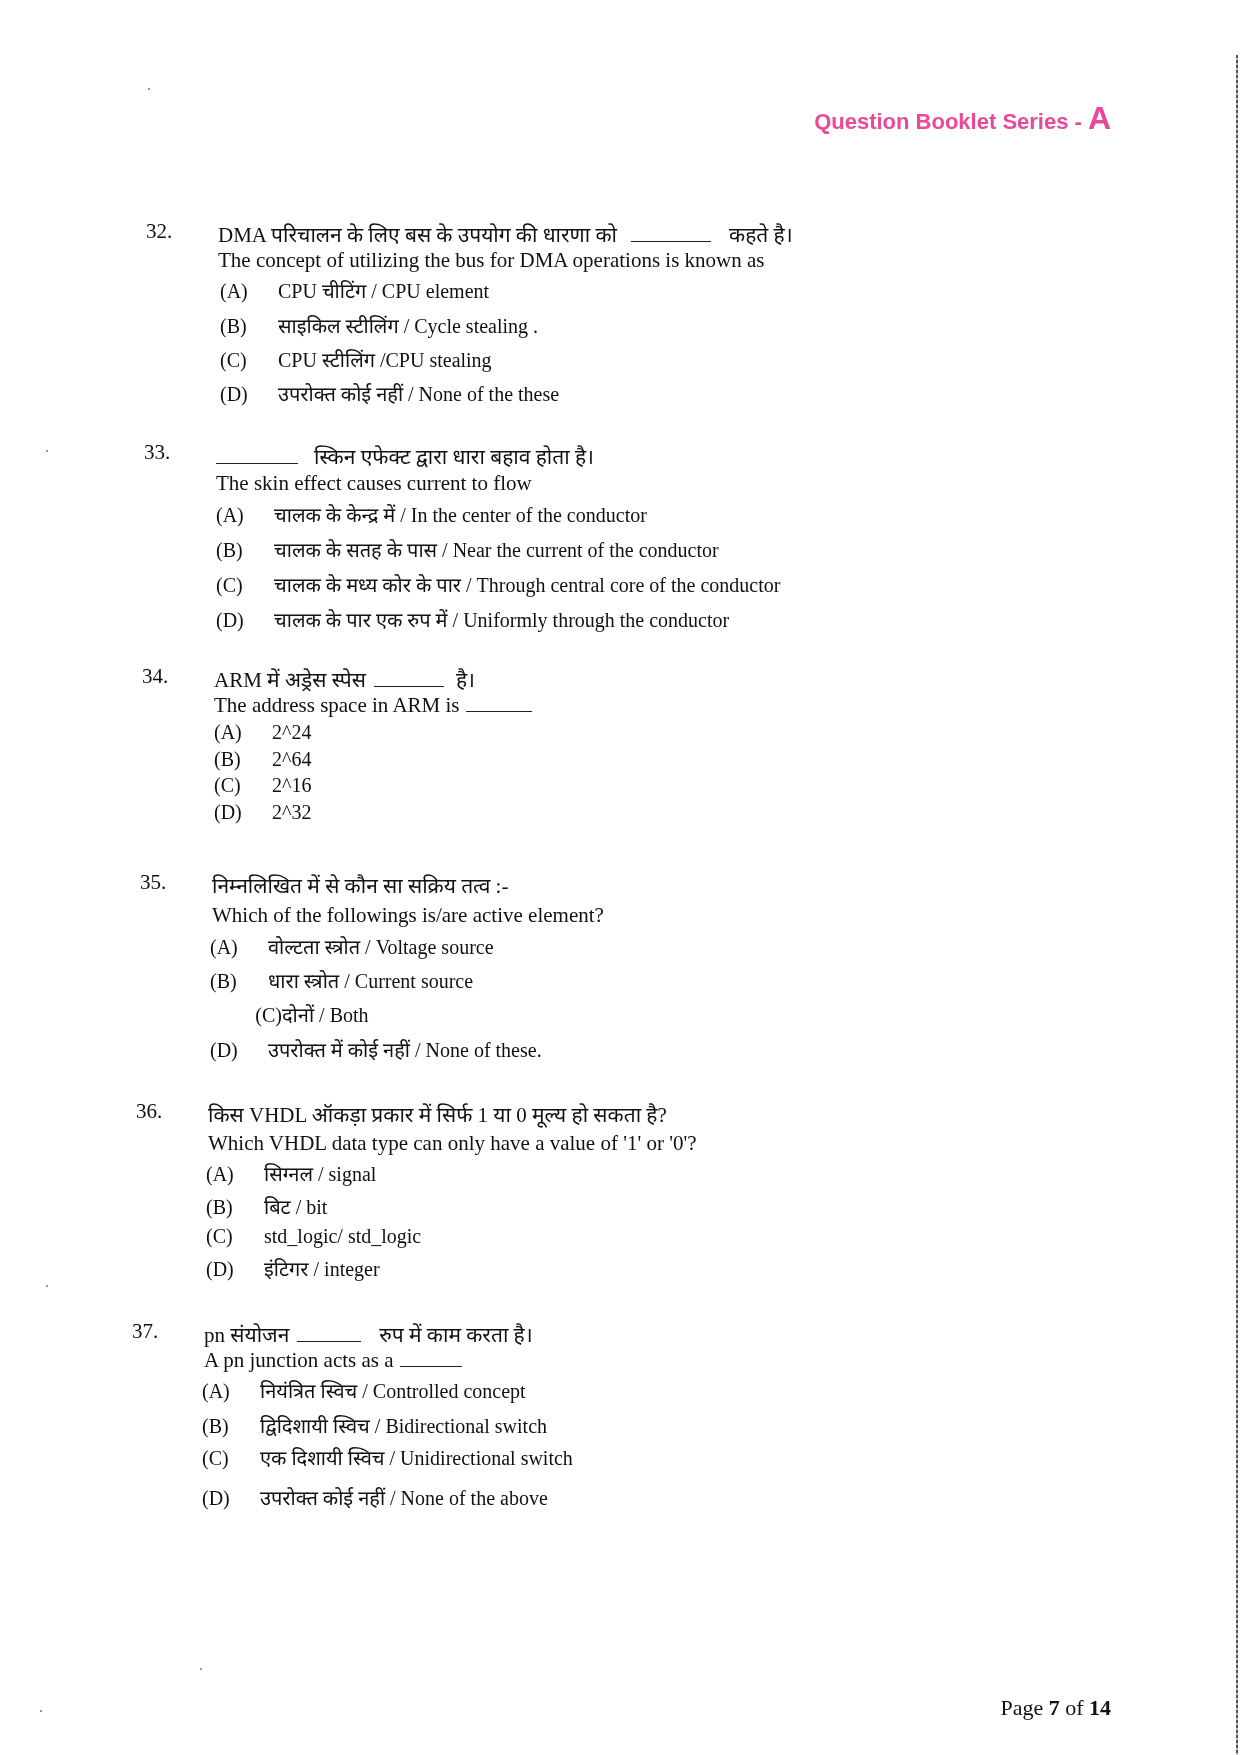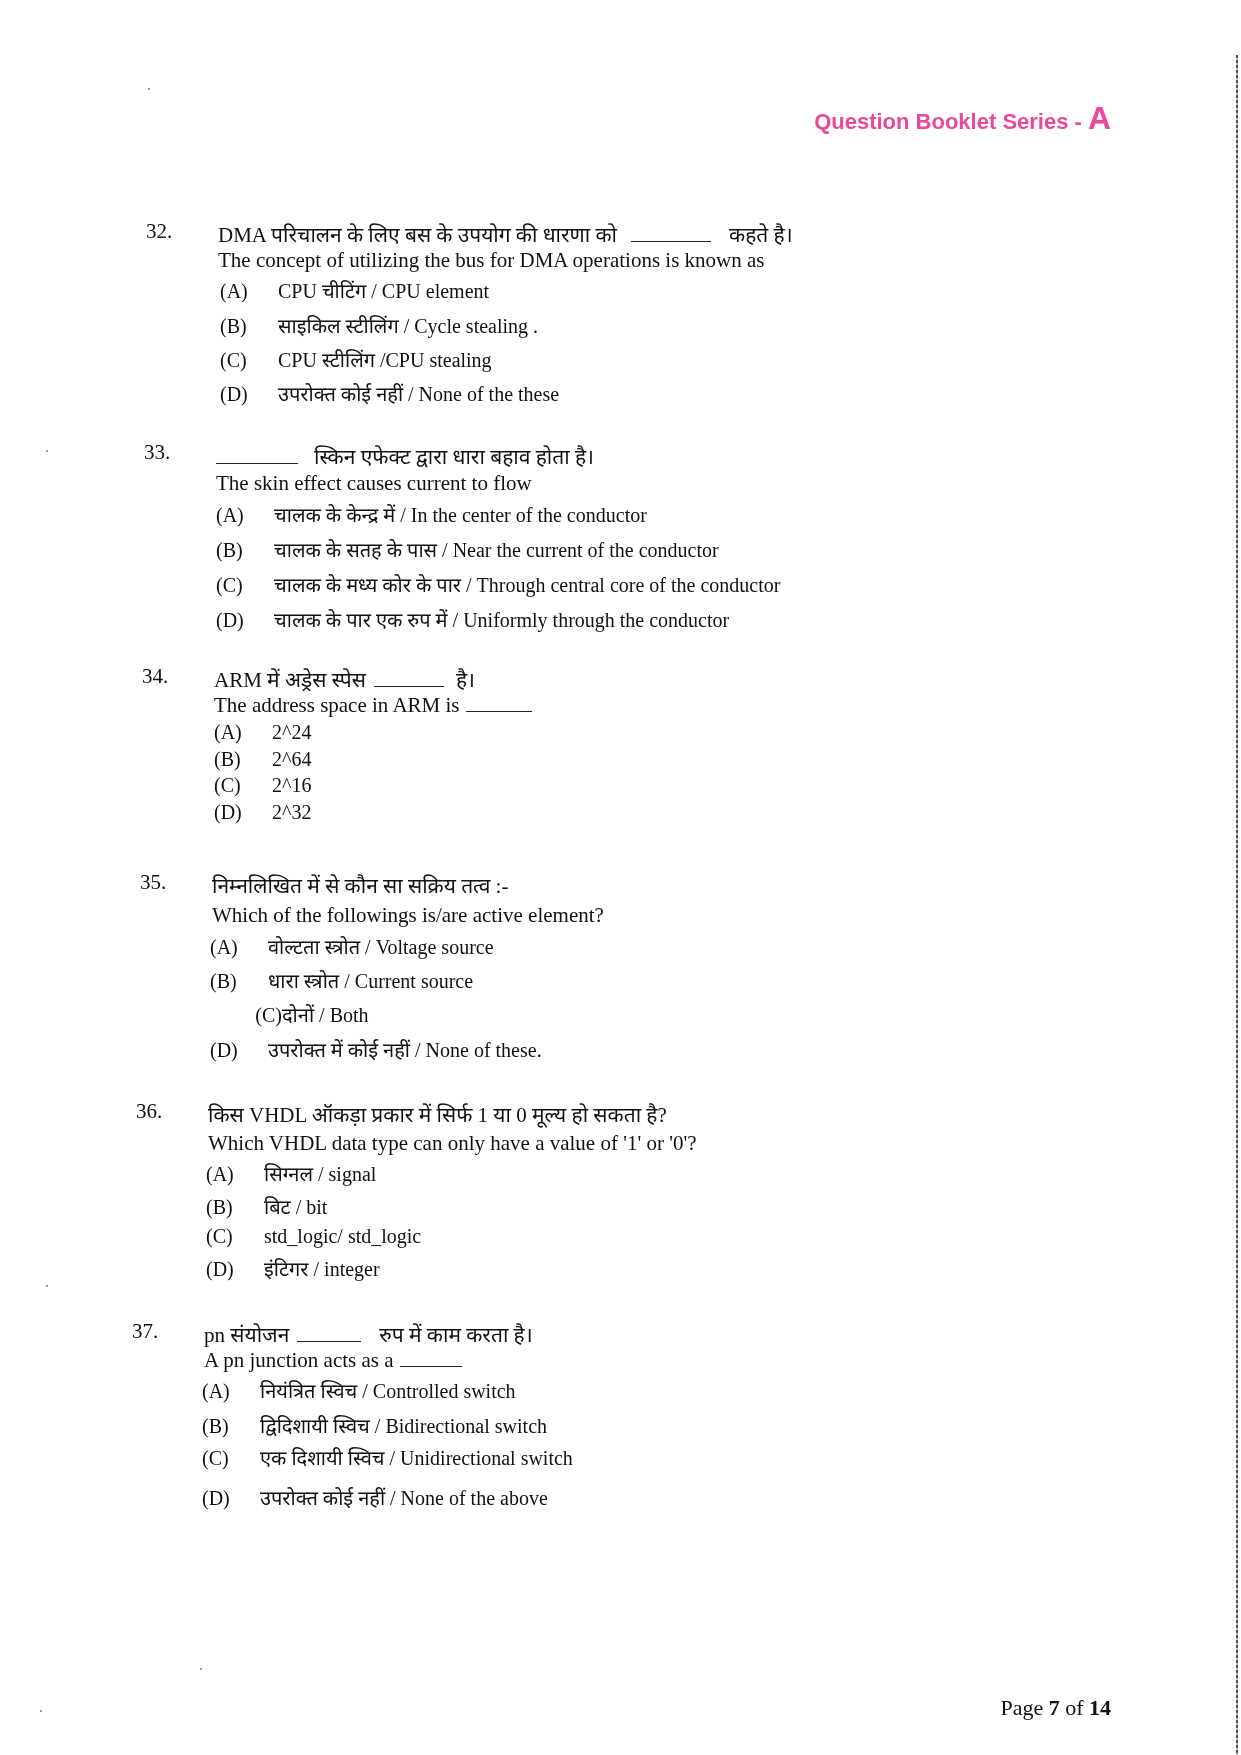--- a/index.html
+++ b/index.html
@@ -96,21 +96,21 @@
   <div class="opt" style="left:206px; top:1225px;"><span class="lbl">(C)</span><span>std_logic/ std_logic</span></div>
   <div class="opt" style="left:206px; top:1255px;"><span class="lbl">(D)</span><span>इंटिगर /  integer</span></div>
 </div>
 
 <div class="question">
   <span class="qnum" style="left:132px; top:1319px;">37.</span>
   <span class="qtext" style="left:204px; top:1320px;">
     <span>pn संयोजन</span><span class="blank" style="width:64px; margin-left:8px; margin-right:18px;"></span><span>रुप में काम करता है।</span>
   </span>
   <span class="qtext" style="left:204px; top:1348px;"><span>A pn junction acts as a</span><span class="blank" style="width:62px;"></span></span>
-  <div class="opt" style="left:202px; top:1377px;"><span class="lbl">(A)</span><span>नियंत्रित स्विच /  Controlled switch</span></div>
+  <div class="opt" style="left:202px; top:1377px;"><span class="lbl">(A)</span><span>नियंत्रित स्विच /  Controlled concept</span></div>
   <div class="opt" style="left:202px; top:1412px;"><span class="lbl">(B)</span><span>द्विदिशायी स्विच /  Bidirectional switch</span></div>
   <div class="opt" style="left:202px; top:1444px;"><span class="lbl">(C)</span><span>एक दिशायी स्विच / Unidirectional switch</span></div>
   <div class="opt" style="left:202px; top:1476px;margin-top:8px;"><span class="lbl">(D)</span><span>उपरोक्त कोई नहीं /  None of the above</span></div>
 </div>
 
 <div class="footer">
   <span>Page</span>
   <b>7</b>
   <span>of</span>
   <b>14</b>

